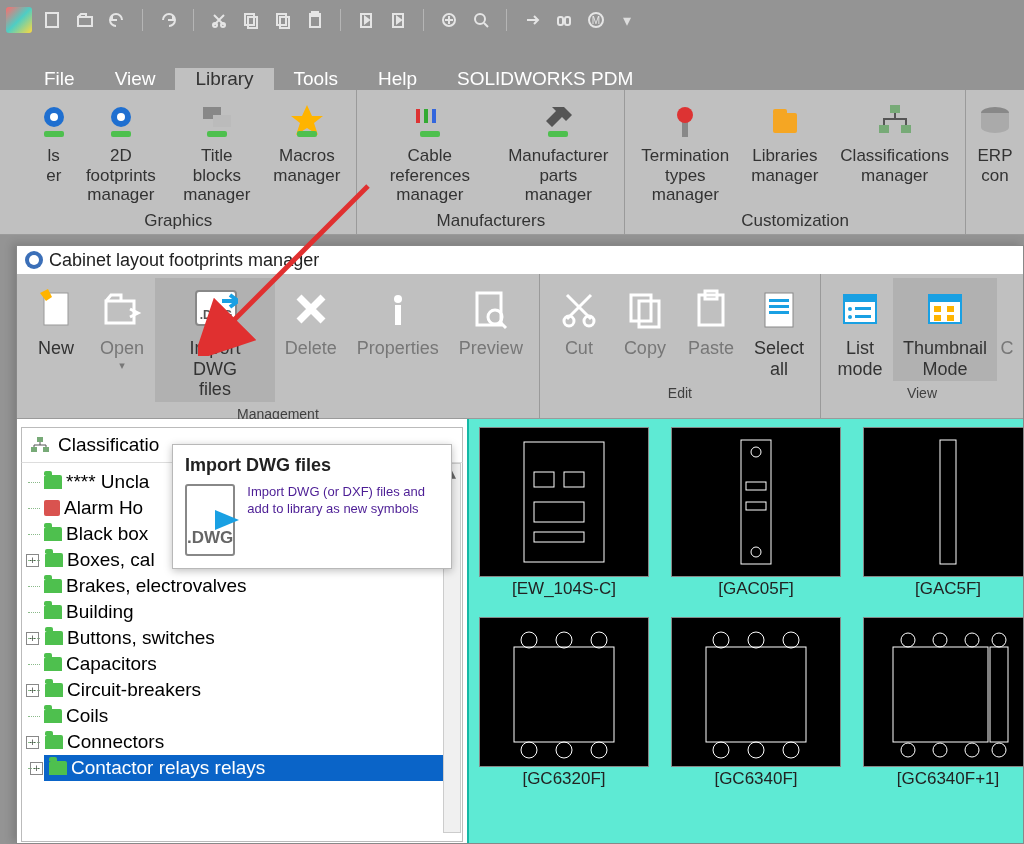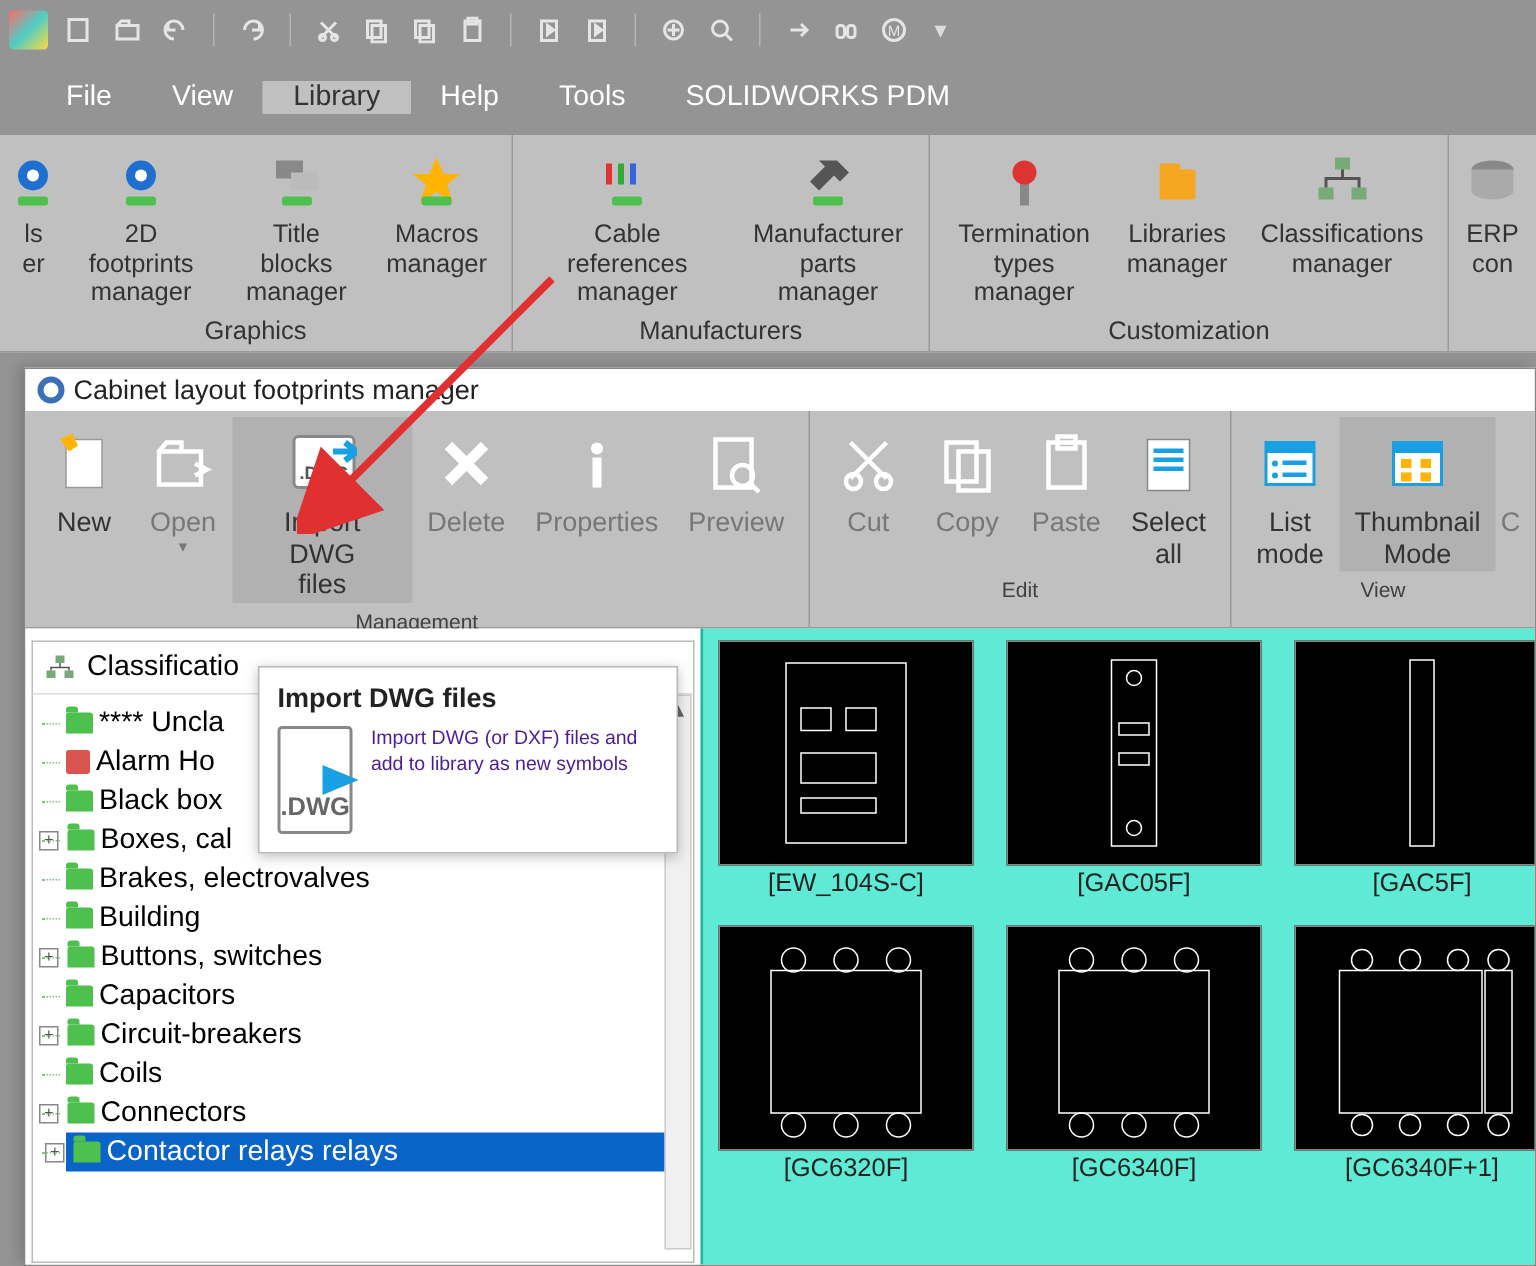--- a/index.html
+++ b/index.html
@@ -6,21 +6,21 @@
 body { font-family: "Segoe UI", Arial, sans-serif; background: #949494; width: 1024px; height: 844px; overflow: hidden; position: relative; }
 
 
 .qat { height: 40px; background: #949494; display: flex; align-items: center; padding: 0 6px; gap: 10px; color: #e8e8e8; }
 .qat .icon { display:inline-flex; align-items:center; justify-content:center; width:22px; height:22px; border-radius:2px; }
 .qat .logo { width:26px; height:26px; background:linear-gradient(135deg,#ff6b6b,#4ecdc4,#ffd93d); border-radius:3px; display:flex; align-items:center; justify-content:center;}
 .qat .sep { width:1px; height:22px; background:#b5b5b5; margin:0 4px;}
 .qat svg { stroke:#e5e5e5; fill:none; stroke-width:2;}
 
 
-.menubar { height: 50px; background: #949494; display: flex; align-items: center; padding-left: 24px; }
+.menubar { height: 50px; background: #949494; display: flex; align-items: flex-end; padding-left: 24px; }
 .menubar .item { padding: 0 20px; font-size: 19px; color: #fff; display:flex; align-items:center; cursor:pointer; }
 .menubar .item.active { background:#c0c0c0; color:#333; }
 
 
 .ribbon { height: 145px; background:#c0c0c0; display:flex; border-bottom:1px solid #9a9a9a;}
 .ribbon-group { border-right:1px solid #9a9a9a; padding:4px 8px 0; display:flex; flex-direction:column; align-items:center;}
 .ribbon-row { display:flex; gap:6px; flex:1;}
 .ribbon-btn { display:flex; flex-direction:column; align-items:center; justify-content:flex-start; padding:6px 8px 2px; cursor:pointer; text-align:center; font-size:17px; color:#333; line-height:1.15;}
 .ribbon-btn .ic { width:42px; height:42px; margin-bottom:4px; display:flex; align-items:center; justify-content:center;}
 .ribbon-group-label { font-size:17px; color:#333; padding:4px 0 6px; text-align:center;}
@@ -168,29 +168,29 @@
         <text x="9" y="13" font-size="10" text-anchor="middle" fill="#e5e5e5" stroke="none">M</text>
       </svg>
     </span>
   <span style="color:#ddd; margin-left:6px;">▾</span>
 </div>
 
 <div class="menubar">
   <div class="item">File</div>
   <div class="item">View</div>
   <div class="item active">Library</div>
+  <div class="item">Tools</div>
   <div class="item">Help</div>
-  <div class="item">Tools</div>
   <div class="item">SOLIDWORKS PDM</div>
 </div>
 
 <div class="ribbon">
   <div class="ribbon-group">
     <div class="ribbon-row">
-      <div class="ribbon-btn" style="width:30px; overflow:hidden;">
+      <div class="ribbon-btn" style="width:30px; overflow:hidden;margin-left:32px;">
         <div class="ic">
             <svg width="40" height="40">
               <circle cx="20" cy="16" r="10" fill="#1f6fd0"></circle>
               <circle cx="20" cy="16" r="4" fill="#fff"></circle>
               <rect x="10" y="30" width="20" height="6" rx="2" fill="#4ec04e"></rect>
             </svg>
           </div>
         <span>ls</span>
           <span>er</span>
       </div>

